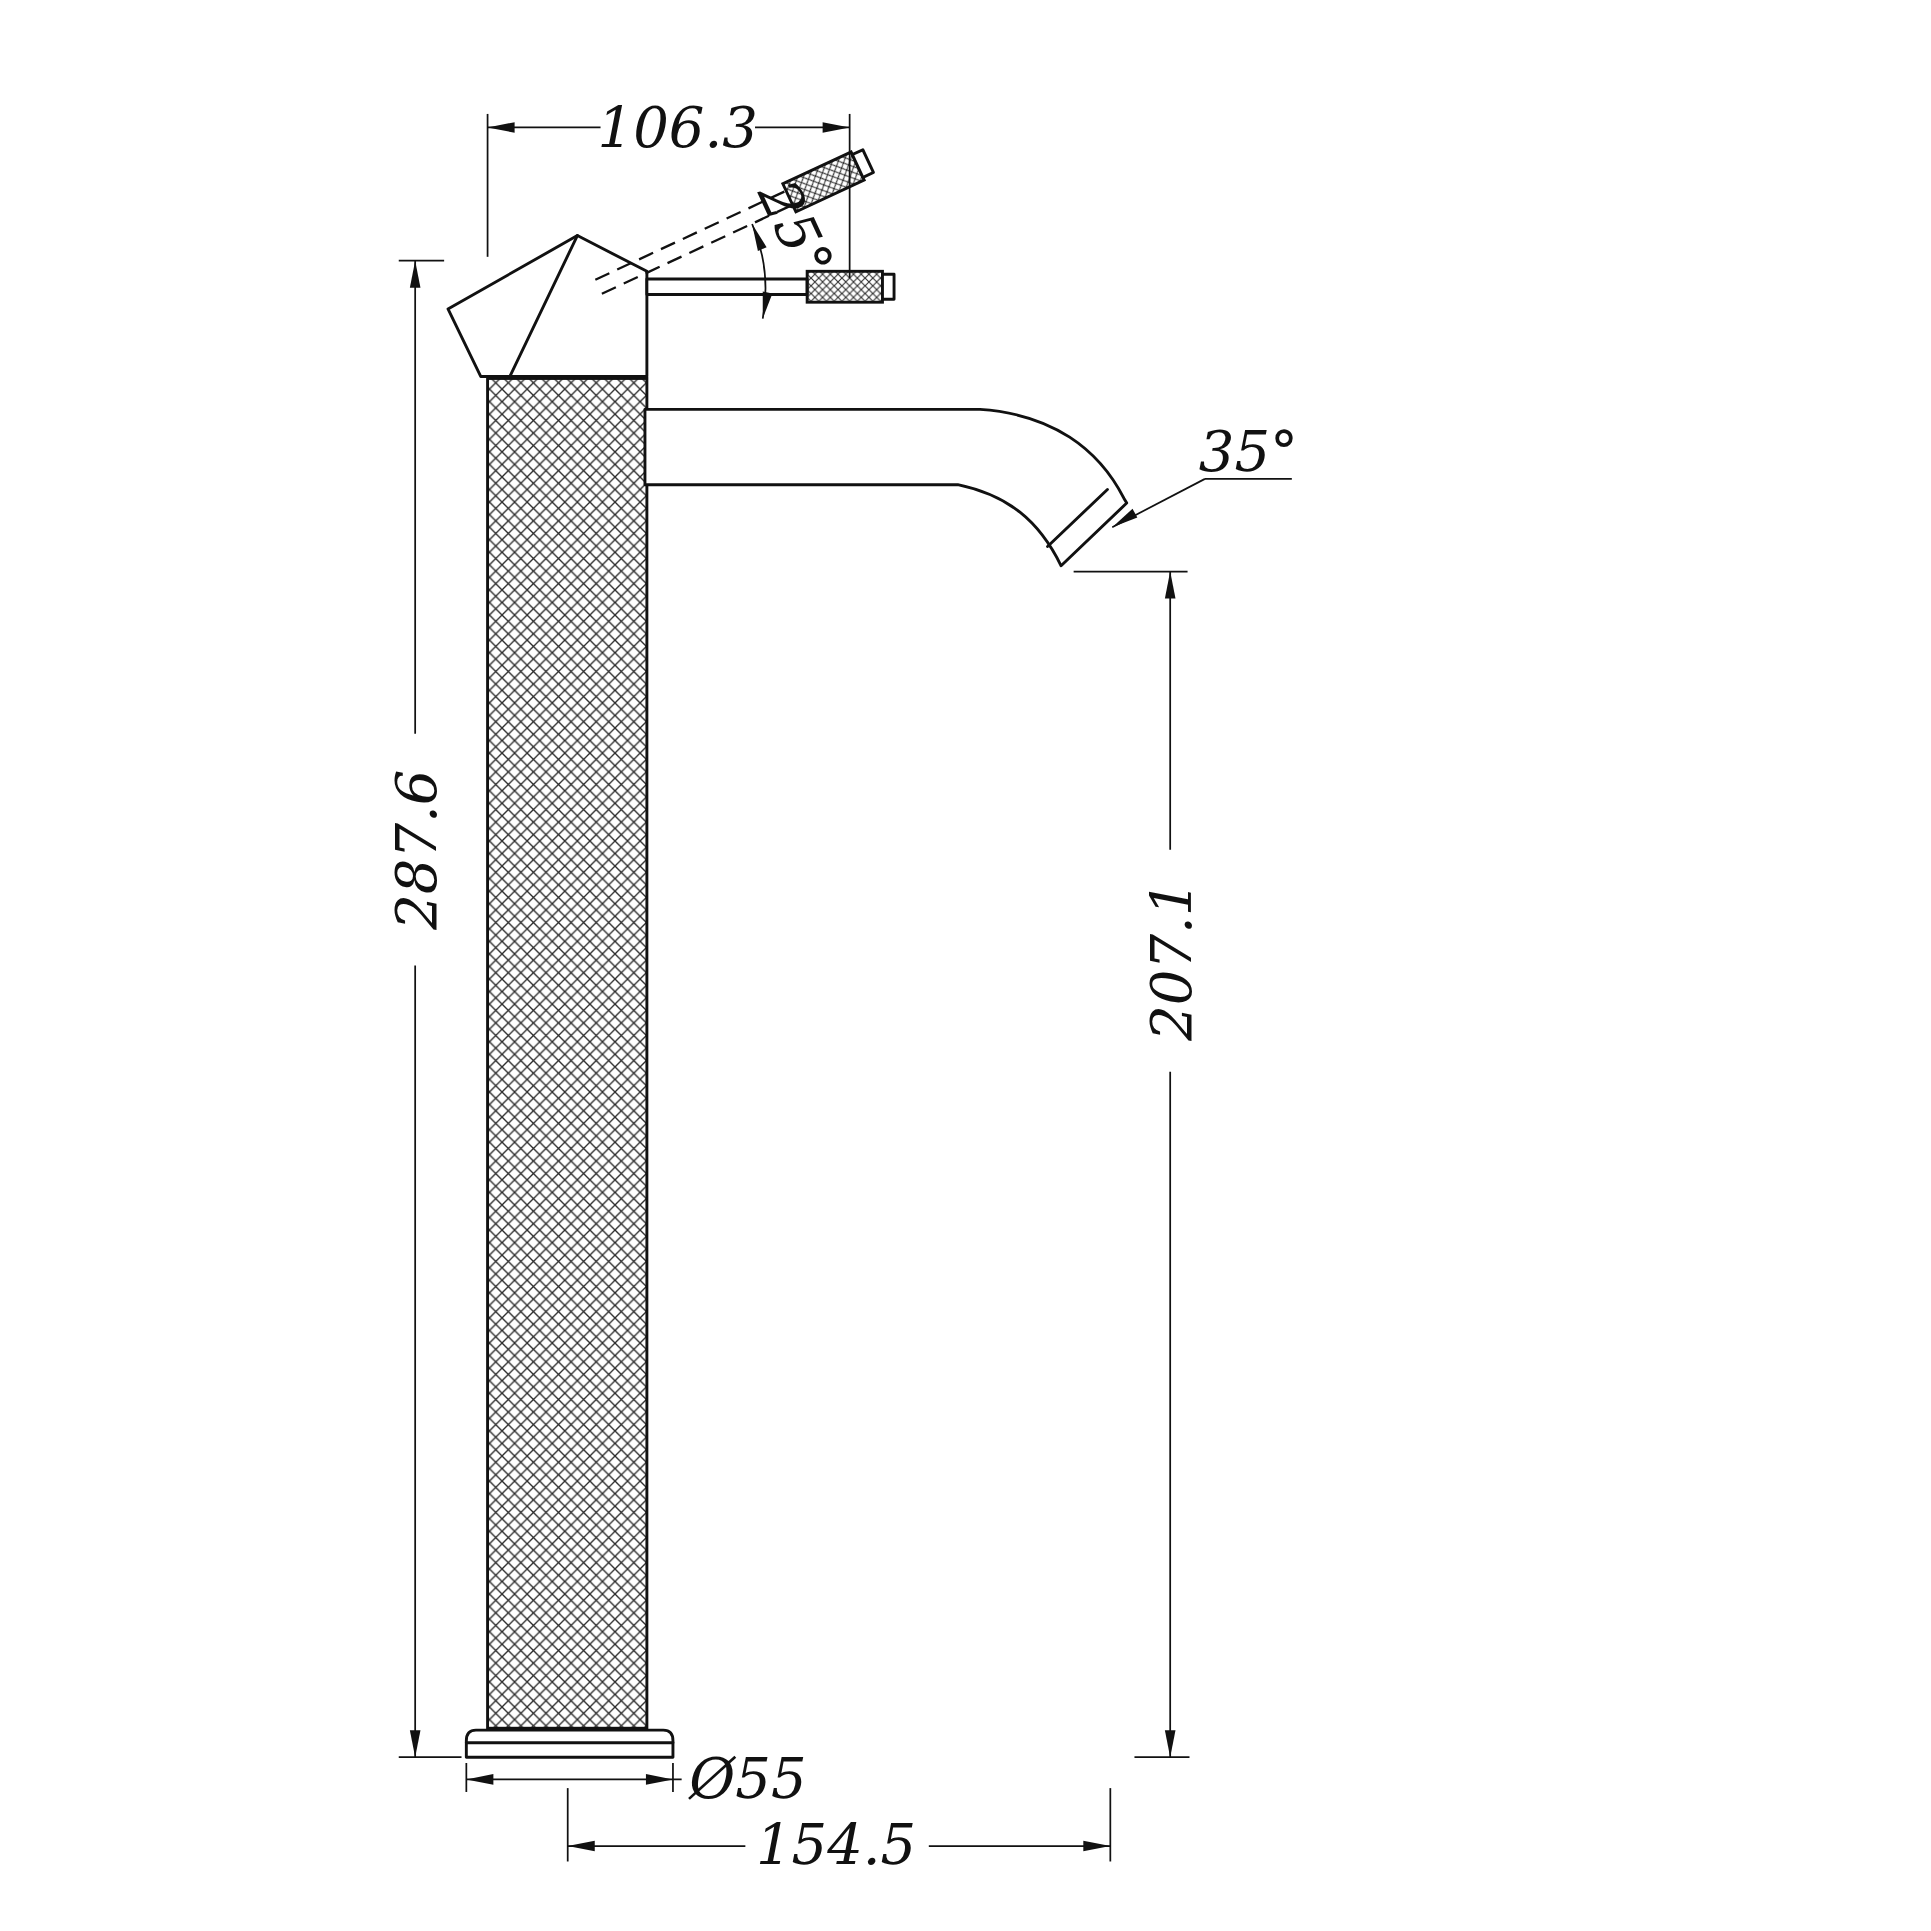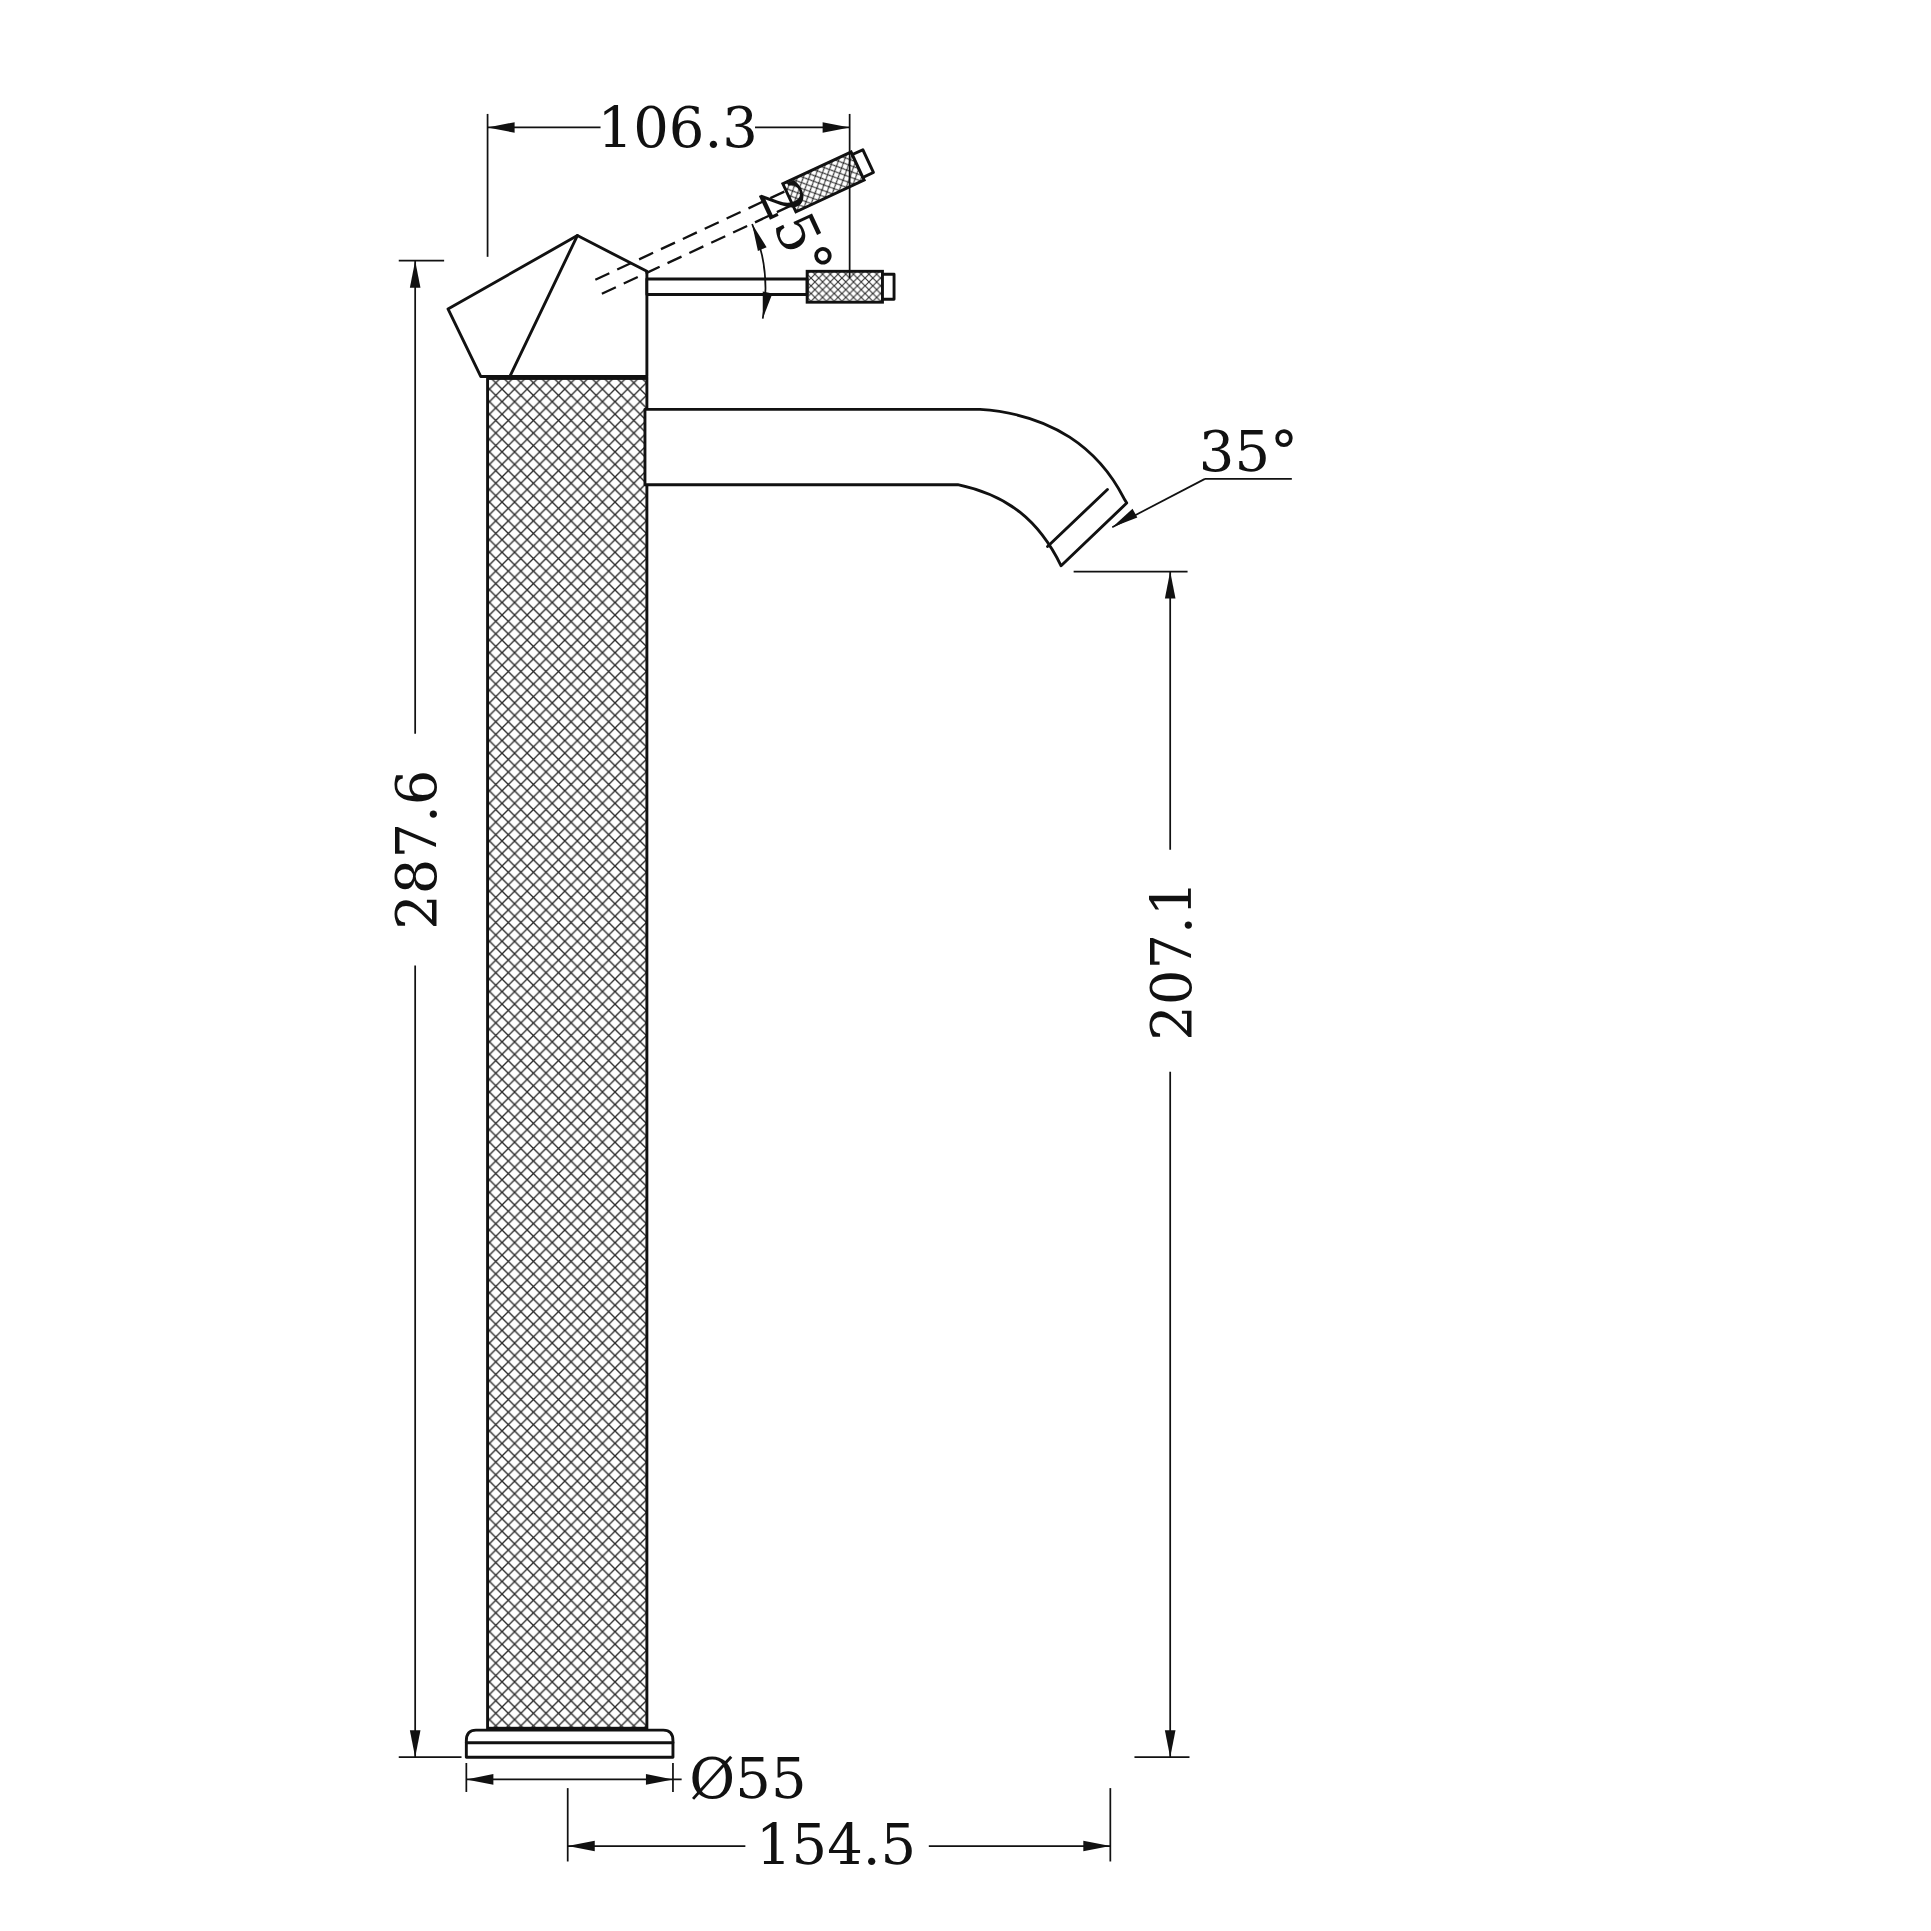--- a/index.html
+++ b/index.html
@@ -7,20 +7,21 @@
     padding: 0;
     background: #ffffff;
     font-family: "Liberation Sans", sans-serif;
   }
   .page {
     width: 1931px;
     height: 1931px;
     background: #ffffff;
     position: relative;
     overflow: hidden;
+    font-style: italic;
   }
   svg {
     display: block;
   }
   .obj {
     stroke: #111111;
     stroke-width: 3;
     fill: none;
     stroke-linecap: round;
     stroke-linejoin: round;

